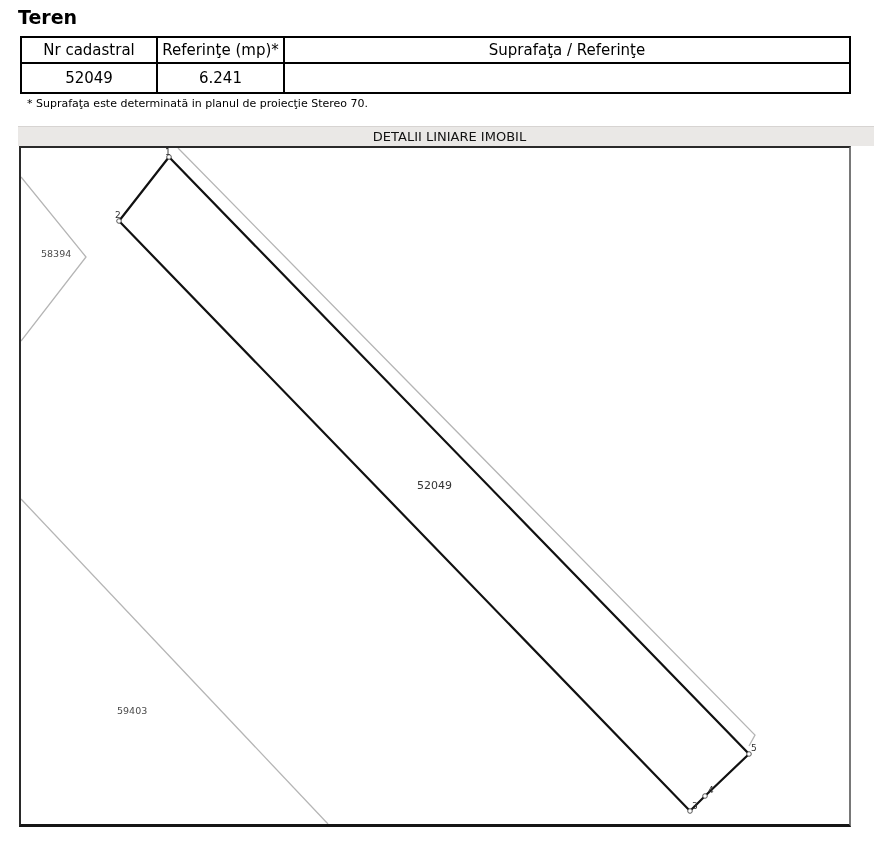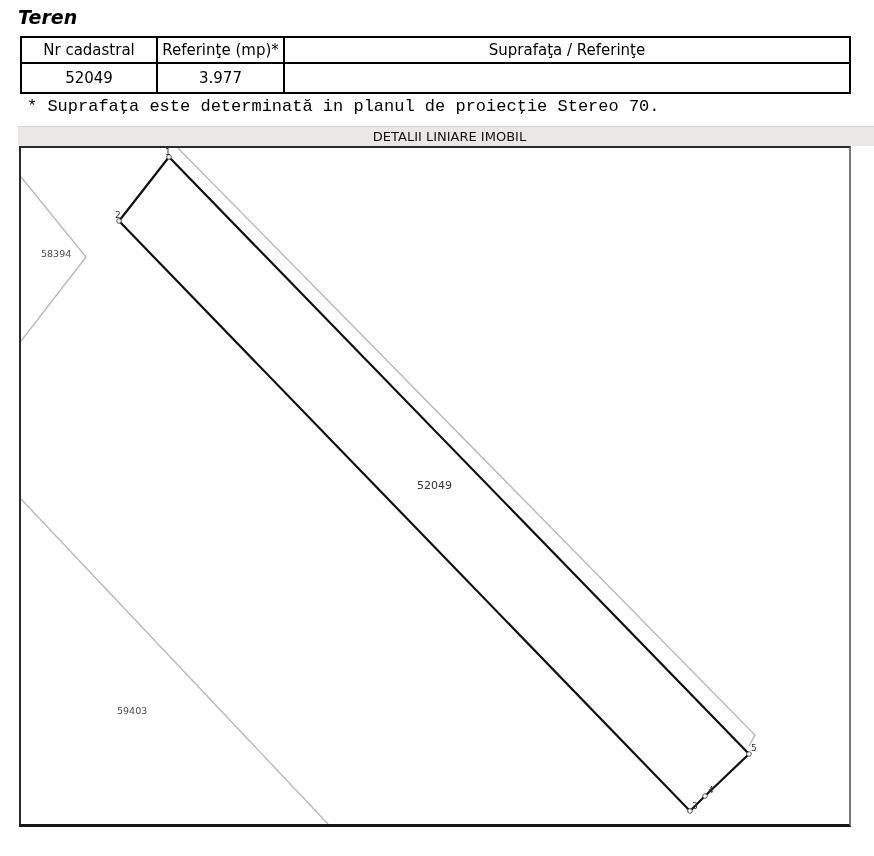--- a/index.html
+++ b/index.html
@@ -15,21 +15,20 @@
   }
   .abs { position: absolute; }
 
   
   #page-title {
     left: 18px;
     top: 6px;
     font-size: 19px;
     font-weight: bold;
     letter-spacing: 0px;
-    font-style: italic;
   }
 
   
   #land-table {
     left: 20px;
     top: 36px;
     width: 831px;
     border-collapse: collapse;
     table-layout: fixed;
     font-size: 15px;
@@ -45,22 +44,21 @@
   }
   #land-table th { height: 24px; }
   #land-table td { height: 28px; }
   .col-nr  { width: 136px; }
   .col-sup { width: 127px; }
 
   
   #footnote {
     left: 27px;
     top: 97px;
-    font-size: 17px;
-    font-family: Liberation Mono, monospace;
+    font-size: 11px;
   }
 
   
   #plan-bar {
     left: 18px;
     top: 126px;
     width: 863px;
     height: 19px;
     background: #eae8e6;
     border-top: 1px solid #d7d4d2;
@@ -107,21 +105,21 @@
   <thead>
     <tr>
       <th>Nr cadastral</th>
       <th>Referinţe (mp)*</th>
       <th>Suprafaţa / Referinţe</th>
     </tr>
   </thead>
   <tbody>
     <tr>
       <td>52049</td>
-      <td>3.977</td>
+      <td>6.241</td>
       <td></td>
     </tr>
   </tbody>
 </table>
 
 <div class="abs" id="footnote">* Suprafaţa este determinată in planul de proiecţie Stereo 70.</div>
 
 <div class="abs" id="plan-bar">
   <span>DETALII LINIARE IMOBIL</span>
 </div>

